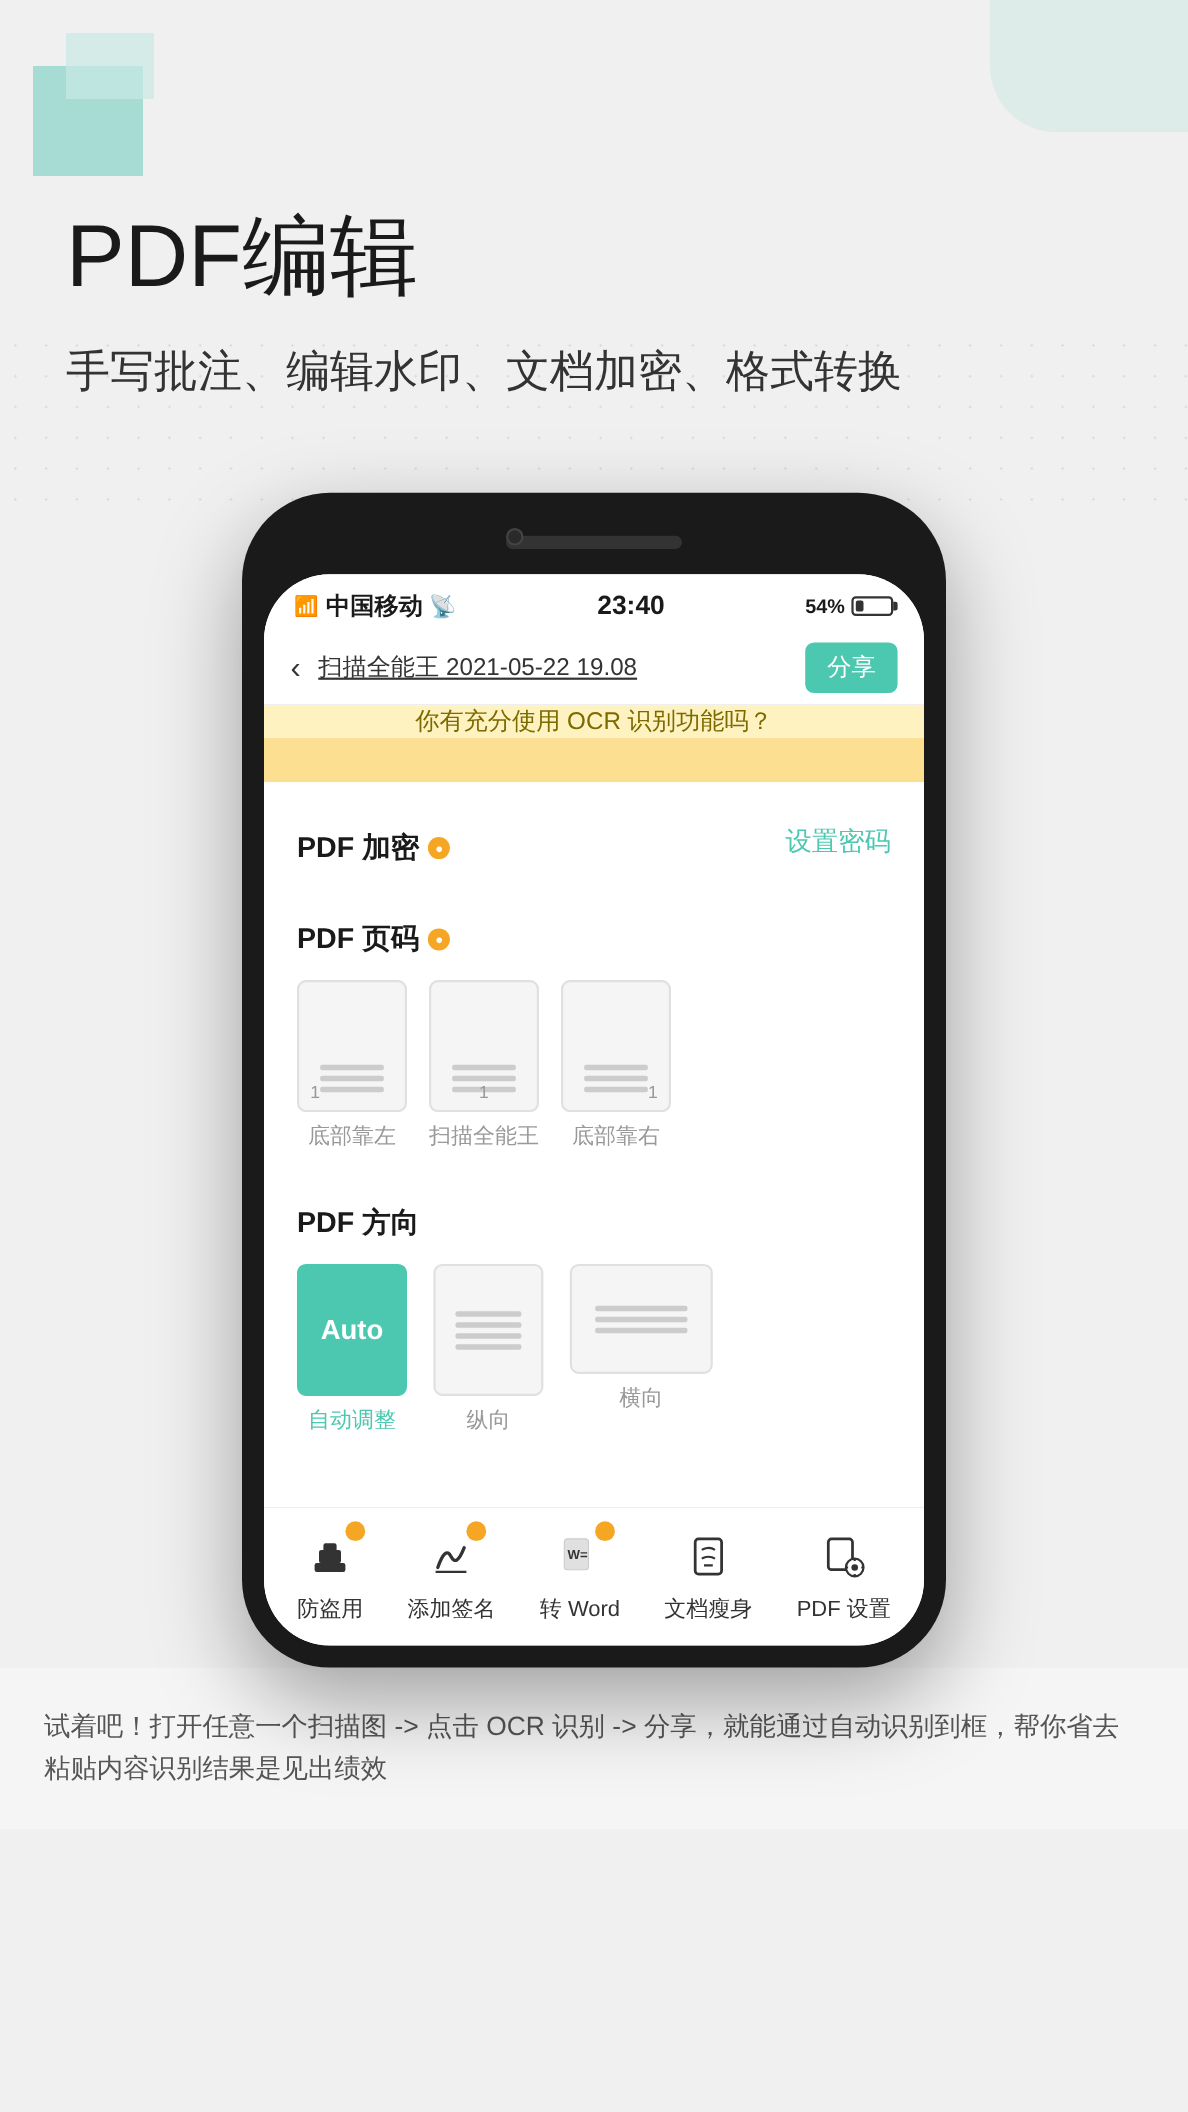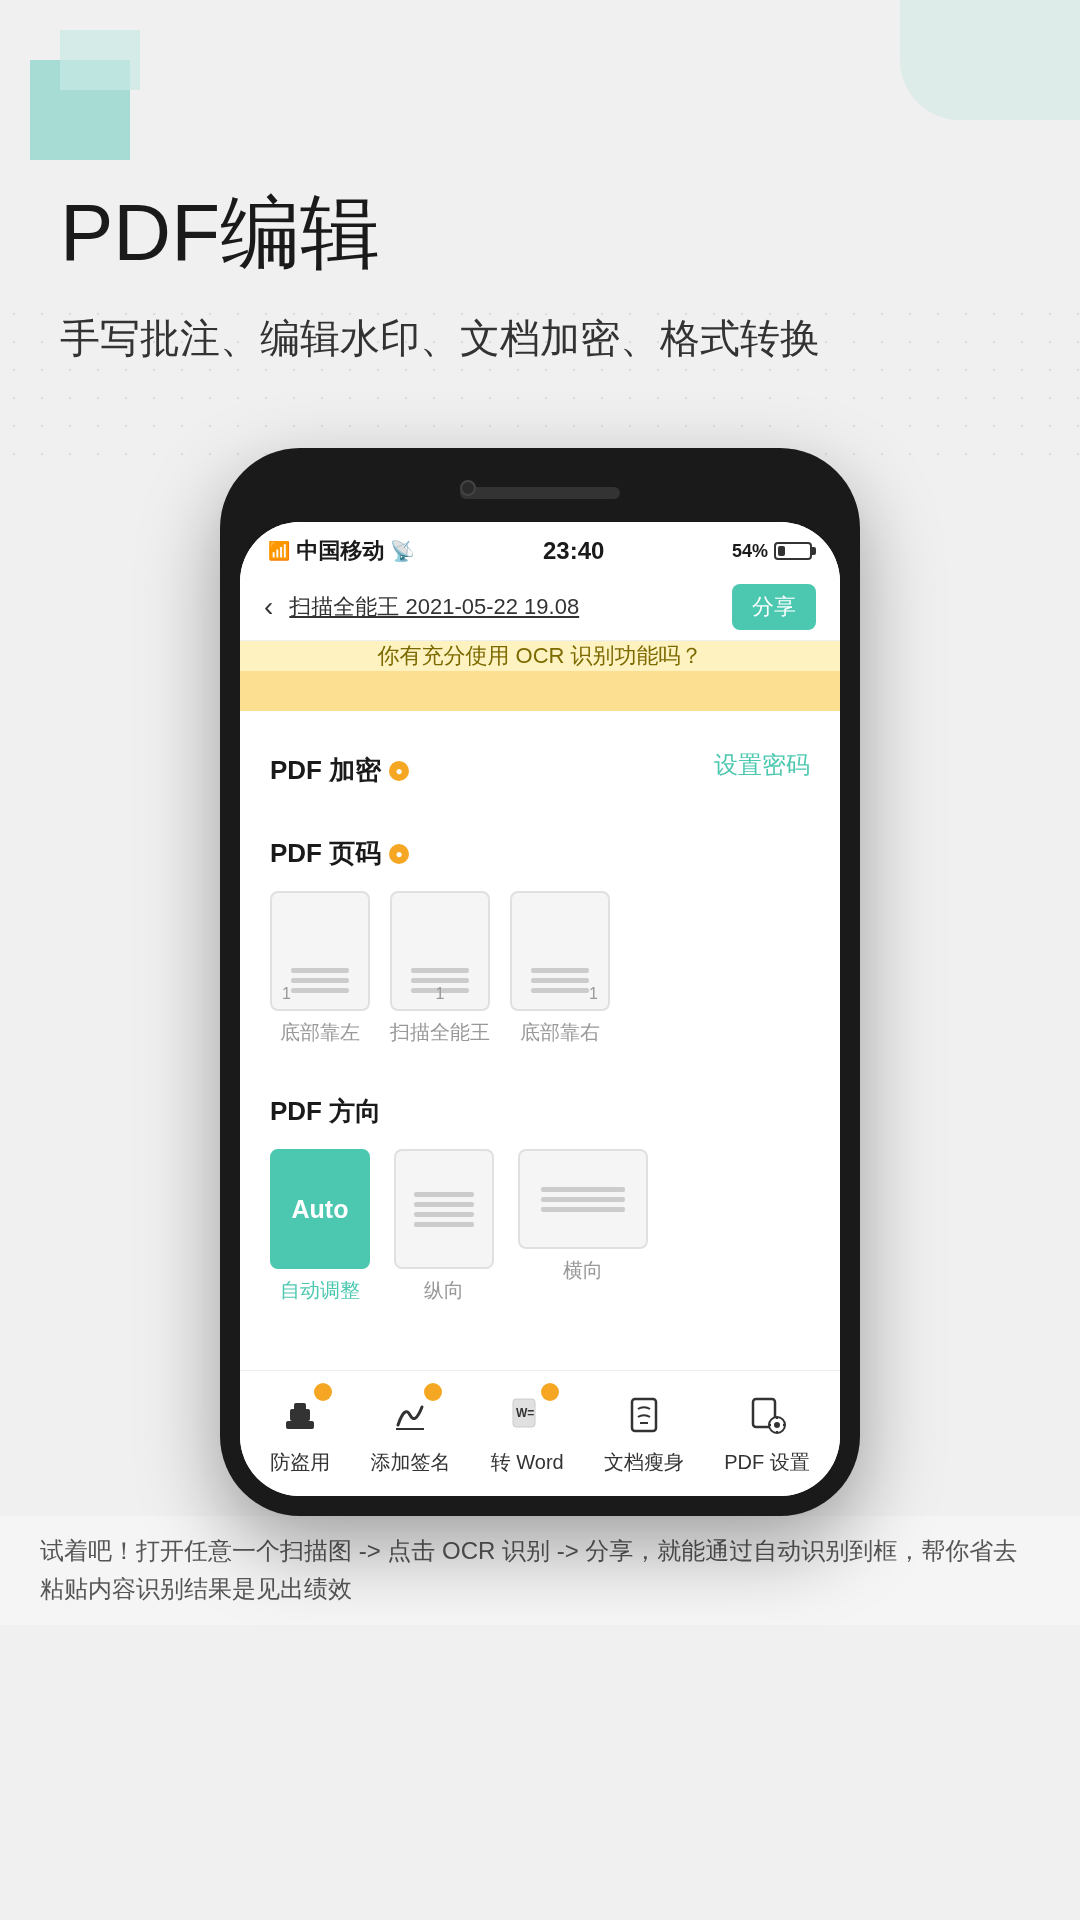--- a/index.html
+++ b/index.html
@@ -366,21 +366,21 @@
       border-radius: 50%;
     }
     .toolbar-label {
       font-size: 20px;
       color: #333;
     }
 
     
     .bottom-text-section {
       background: #f5f5f5;
-      padding: 16px 40px;
+      padding: 35px 40px;
       font-size: 24px;
       color: #555;
       line-height: 1.6;
     }
     .landscape-line {
       height: 5px;
       background: #ccc;
       border-radius: 2px;
     }
     .portrait-line {

